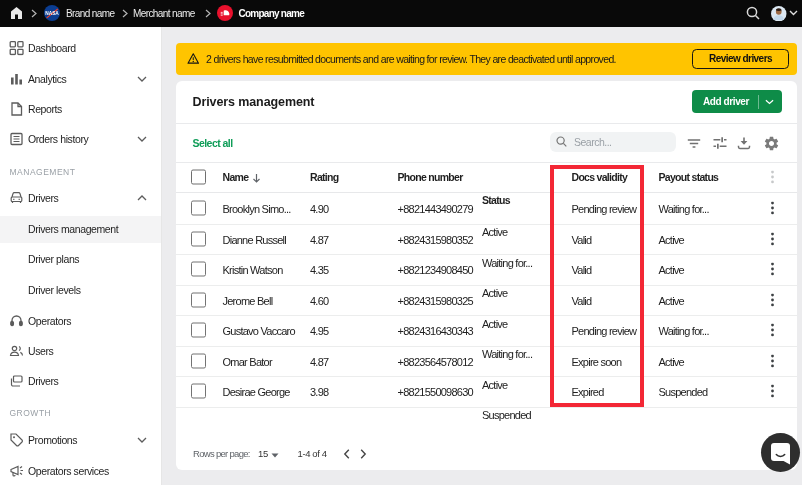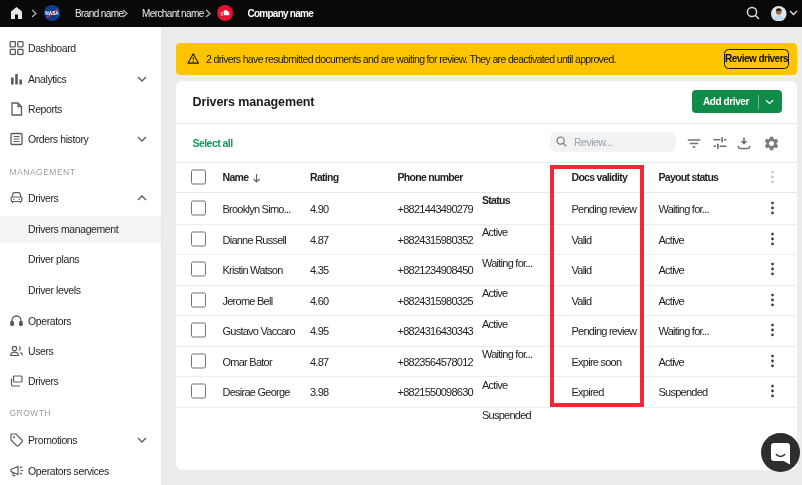--- a/index.html
+++ b/index.html
@@ -1,35 +1,35 @@
 <!DOCTYPE html>
 <html><head>
 <meta charset="utf-8">
 <style>
 * { margin:0; padding:0; box-sizing:border-box; }
 html,body { width:802px; height:485px; overflow:hidden; font-family:"Liberation Sans", sans-serif; background:#ececee; }
 .abs { position:absolute; }
 
 
 .topbar { position:absolute; left:0; top:0; width:802px; height:27px; background:#090909; }
-.topbar .crumb { position:absolute; top:0; height:27px; line-height:27px; font-size:10px; letter-spacing:-0.6px; color:#ededed; white-space:nowrap;margin-left:9px; }
+.topbar .crumb { position:absolute; top:0; height:27px; line-height:27px; font-size:10px; letter-spacing:-0.6px; color:#ededed; white-space:nowrap; }
 
 
 .sidebar { position:absolute; left:0; top:27px; width:162px; height:458px; background:#ffffff; border-right:1px solid #e6e6e6; }
 .nav-item { position:absolute; left:0; width:161px; height:28px; }
 .nav-item .ic { position:absolute; left:9px; top:50%; transform:translateY(-50%); width:15px; height:15px; }
 .nav-item .lbl { position:absolute; left:28px; top:50%; transform:translateY(-50%); font-size:10.5px; letter-spacing:-0.4px; color:#1f1f1f; white-space:nowrap; }
 .nav-item .chev { position:absolute; right:14px; top:50%; transform:translateY(-50%); }
 .nav-sec { position:absolute; left:9.5px; font-size:8.5px; letter-spacing:0.5px; color:#9aa0a6; }
 .nav-sel { background:#f4f4f5; }
 
 
 .banner { position:absolute; left:176px; top:43px; width:621px; height:31.5px; background:#ffc400; border-radius:4px; }
 .banner .txt { position:absolute; left:30px; top:50%; transform:translateY(-50%); font-size:10.5px; letter-spacing:-0.65px; color:#191919; }
-.review-btn { position:absolute; right:8px; top:6px; height:20px; line-height:17px; border:1.3px solid #151515; border-radius:4.5px; font-size:10px; letter-spacing:-0.55px; font-weight:bold; color:#111; padding:0 0; }
+.review-btn { position:absolute; right:8px; top:6px; height:20px; line-height:17px; border:1.3px solid #151515; border-radius:4.5px; font-size:10px; letter-spacing:-0.55px; font-weight:bold; color:#111; padding:0 16px; }
 
 .card { position:absolute; left:176px; top:81px; width:621px; height:389px; background:#ffffff; border-radius:6px; }
 .card-title { position:absolute; left:16.5px; top:13.5px; font-size:12.5px; line-height:14px; font-weight:bold; color:#1b1b1b; letter-spacing:-0.1px; }
 .addbtn { position:absolute; left:516px; top:9px; width:89.5px; height:22.5px; background:#0e8c48; border-radius:4px; color:#fff; }
 .addbtn .t { position:absolute; left:11px; top:50%; transform:translateY(-50%); font-size:10px; letter-spacing:-0.4px; font-weight:bold; }
 .addbtn .dv { position:absolute; left:66px; top:4.5px; width:1px; height:14px; background:rgba(255,255,255,.4); }
 .divider { position:absolute; left:0; width:621px; height:1px; background:#e9eaec; }
 
 .selectall { position:absolute; left:16.5px; top:56px; font-size:10.5px; letter-spacing:-0.55px; font-weight:bold; color:#0f9d58; }
 .searchbox { position:absolute; left:374px; top:51px; width:126px; height:19.5px; background:#f1f3f4; border-radius:6px; }
@@ -239,21 +239,21 @@
       </svg>
   </div>
   <div class="divider" style="top:41.5px"></div>
 
   <div class="selectall">Select all</div>
   <div class="searchbox">
     <svg class="abs" style="left:6px;top:4px" width="11" height="11" viewBox="0 0 11 11">
         <circle cx="4.6" cy="4.6" r="3.6" stroke="#757575" stroke-width="1.2" fill="none"></circle>
         <path d="M7.4 7.4 L10.3 10.3" stroke="#757575" stroke-width="1.2"></path>
       </svg>
-    <span class="ph">Review...</span>
+    <span class="ph">Search...</span>
   </div>
   <svg class="tool-ic" style="left:509.5px" viewBox="0 0 16 16">
       <path d="M1.8 5 H14.2 M3.8 8.5 H12.2 M6.6 12 H9.4" stroke="#717171" stroke-width="1.5" fill="none"></path>
     </svg>
   <svg class="tool-ic" style="left:536px" viewBox="0 0 16 16">
       <g stroke="#717171" stroke-width="1.5" fill="none">
         <path d="M1.5 4.7 H8.3 M12 4.7 H14.5 M1.5 11.3 H4 M7.7 11.3 H14.5"></path>
         <path d="M10.15 2.2 V7.2 M5.85 8.8 V13.8" stroke-width="1.7"></path>
       </g>
     </svg>
@@ -377,20 +377,34 @@
     <span class="cell" style="left:221.5px">+8821550098630</span>
     <span class="cell c-status">Suspended</span>
     <span class="cell c-docs">Expired</span>
     <span class="cell c-payout">Suspended</span>
     <svg class="dots" viewBox="0 0 3 13">
         <circle cx="1.5" cy="1.5" r="1.4" fill="#3c4043"></circle>
         <circle cx="1.5" cy="6.5" r="1.4" fill="#3c4043"></circle>
         <circle cx="1.5" cy="11.5" r="1.4" fill="#3c4043"></circle>
       </svg>
     </div>
+    <div class="tfoot" style="top: 356.5px;">
+      <span class="cell" style="left:17px;color:#5f6368;font-size:9.5px;letter-spacing:-0.7px">Rows per page:</span>
+  <span class="cell" style="left:82px;color:#333;font-size:9.5px;letter-spacing:-0.4px">15</span>
+  <svg class="abs" style="left:95px;top:15px" width="8" height="5" viewBox="0 0 8 5">
+        <path d="M0.5 0.5 H7.5 L4 4.5 Z" fill="#5f6368"></path>
+      </svg>
+  <span class="cell" style="left:121.5px;color:#333;font-size:9.5px;letter-spacing:-0.4px">1-4 of 4</span>
+  <svg class="abs" style="left:167px;top:11px" width="7" height="10" viewBox="0 0 7 10">
+        <path d="M5.8 0.8 L1.8 5 L5.8 9.2" stroke="#454545" stroke-width="1.4" fill="none"></path>
+      </svg>
+  <svg class="abs" style="left:184px;top:11px" width="7" height="10" viewBox="0 0 7 10">
+        <path d="M1.2 0.8 L5.2 5 L1.2 9.2" stroke="#454545" stroke-width="1.4" fill="none"></path>
+      </svg>
+    </div>
   </div>
 
 <div id="rows"></div>
 
 <div class="redbox"></div>
 
 <div class="chatbtn">
   <svg class="abs" style="left:9.5px;top:10px" width="20" height="22" viewBox="0 0 20 22">
     <rect x="0" y="0" width="19" height="18" rx="3" fill="#fff"></rect>
     <path d="M19 13 V21.5 L12.5 18 Z" fill="#fff"></path>

